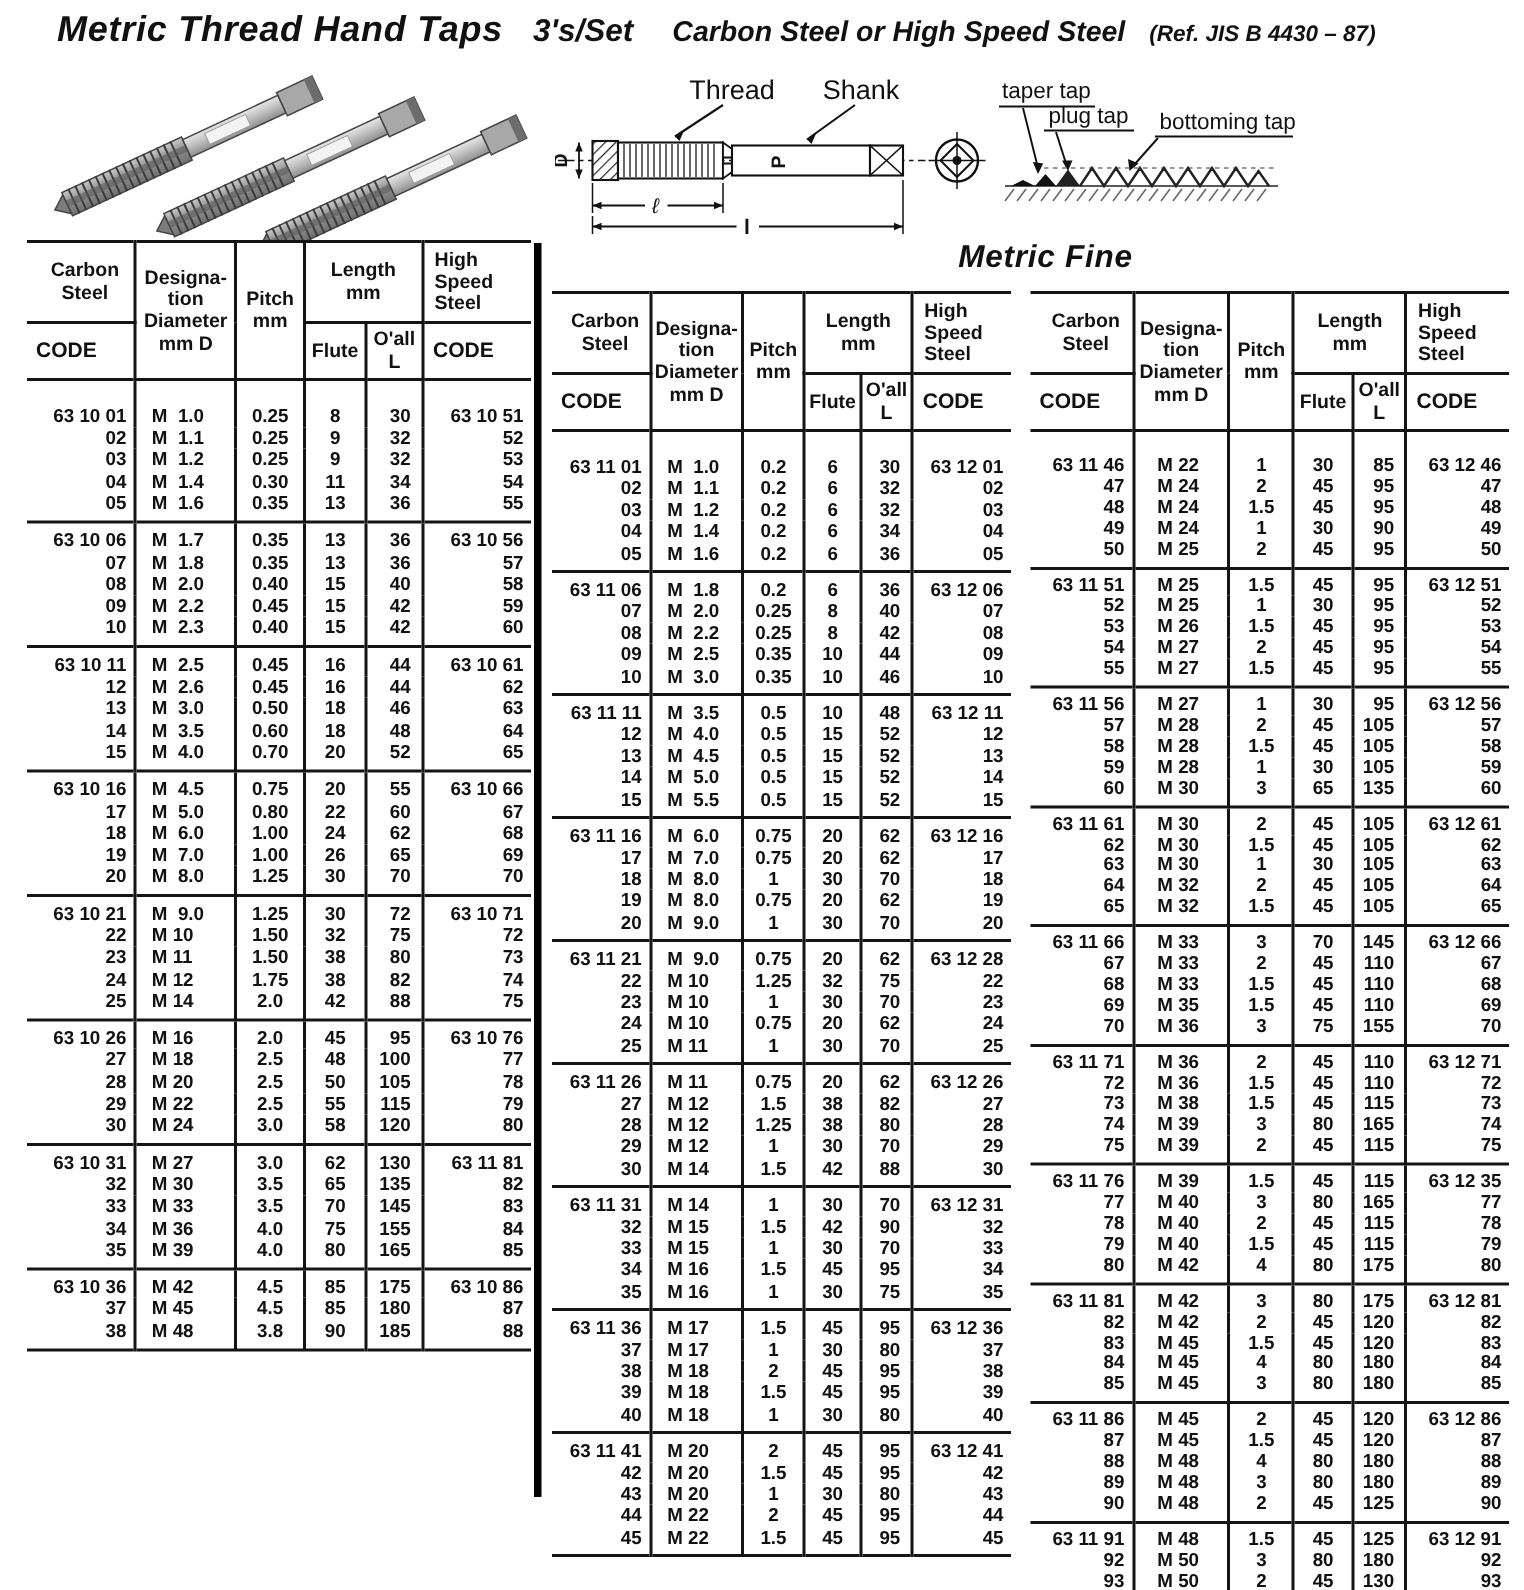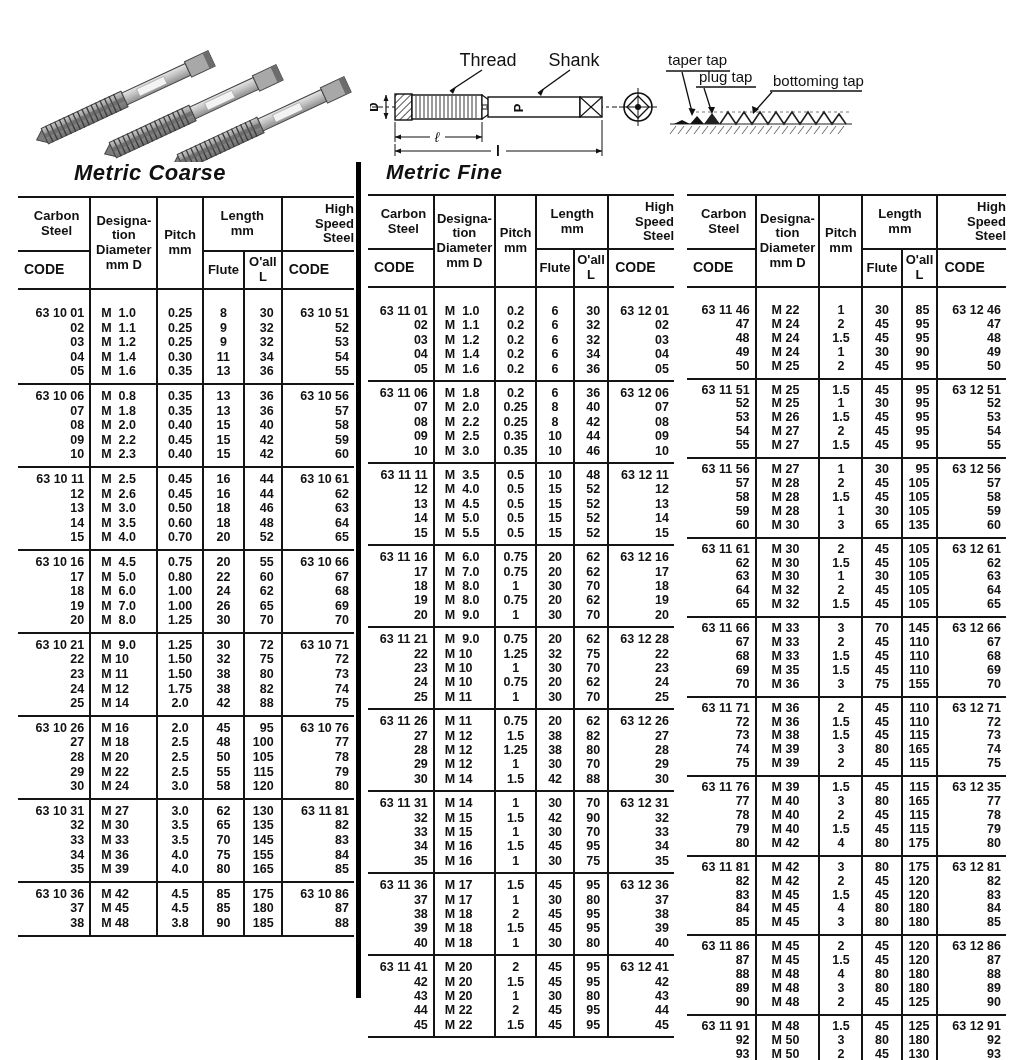--- a/index.html
+++ b/index.html
@@ -16,38 +16,38 @@
   .fig-photo{left:14px;top:34px;}
   .fig-diagram{left:370px;top:50px;}
   .fig-types{left:666px;top:50px;}
   svg text{font-family:"Liberation Sans",sans-serif;}
   
   .sec{position:absolute;top:160px;}
   .sec-coarse{left:18px;width:336px;}
   .sec-fine{left:368px;width:640px;}
   .sec h2{margin:0 0 10px 0;font-size:21px;font-style:italic;font-weight:bold;letter-spacing:.5px;}
   .sec-coarse h2{margin-left:56px;font-size:22px;}
-  .sec-fine h2{margin-left:18px;}
+  .sec-fine h2{margin-left:18px;text-align:center;}
   .fine-wrap{display:flex;align-items:flex-start;gap:13px;}
   .divider{position:absolute;left:356px;top:162px;width:5px;height:836px;background:#000;}
   
   table{border-collapse:collapse;table-layout:fixed;border-top:2px solid #141414;border-bottom:2px solid #141414;}
   .t-coarse{width:336px;}
   .t-fleft{width:306px;}
   .t-fright{width:319px;}
   col.w0{width:21.5%} col.w1{width:20%} col.w2{width:13.5%} col.w3{width:12.3%} col.w4{width:11.2%} col.w5{width:21.5%}
   th,td{border-right:2px solid #141414;padding:0;}
   th:last-child,td:last-child{border-right:none;}
   thead th{border-bottom:2px solid #141414;vertical-align:middle;font-size:13px;font-weight:bold;
            line-height:1.12;white-space:pre-line;}
   thead tr.hr1{height:54px;}
   thead tr.hr2{height:38px;}
   .h-cs{text-align:center;padding-left:6px;}
   .h-des,.h-pitch,.h-len,.h-flute,.h-oall{text-align:center;}
-  .h-hss{text-align:right;padding-left:7px;}
+  .h-hss{text-align:left;padding-left:7px;}
   .h-code{text-align:left;padding-left:6px;font-size:14px;}
   tbody td{font-size:12.5px;font-weight:bold;vertical-align:top;}
   .t-coarse tbody td{line-height:14.6px;}
   .t-fleft tbody td{line-height:14.4px;}
   .t-fright tbody td{line-height:13.9px;}
   tbody tr:first-child td{padding-top:16px;}
   tr.gs td{border-top:2px solid #141414;padding-top:4px;}
   tr.ge td{padding-bottom:4px;}
   .c0{text-align:right;padding-right:5px;}
   .c1{text-align:left;padding-left:10px;white-space:pre;}
@@ -55,20 +55,26 @@
   .c2{text-align:center;}
   .c3{text-align:center;}
   .c4{text-align:right;padding-right:7px;}
   .c5{text-align:right;padding-right:5px;}
 </style>
 </head>
 <body>
 
 <div class="page">
 
+  <div class="titlebar">
+    <span class="t-main">Metric Thread Hand Taps</span>
+    <span class="t-set">3's/Set</span>
+    <span class="t-mat">Carbon Steel or  High Speed Steel</span>
+    <span class="t-ref">(Ref. JIS B 4430 – 87)</span>
+  </div>
 
   <svg class="fig fig-photo" width="344" height="128" viewBox="0 0 344 128">
     <defs>
       <linearGradient id="metal" x1="0" y1="0" x2="0" y2="1">
         <stop offset="0" stop-color="#c9c9c9"></stop>
           <stop offset=".45" stop-color="#8f8f8f"></stop>
           <stop offset="1" stop-color="#6f6f6f"></stop>
       </linearGradient>
       <linearGradient id="shankm" x1="0" y1="0" x2="0" y2="1">
         <stop offset="0" stop-color="#e6e6e6"></stop>
@@ -215,21 +221,20 @@
       <line x1="154" y1="76" x2="148" y2="84"></line>
         <line x1="162" y1="76" x2="156" y2="84"></line>
       <line x1="170" y1="76" x2="164" y2="84"></line>
         <line x1="178" y1="76" x2="172" y2="84"></line>
     </g>
   </svg>
 
   <div class="divider"></div>
 
   <section class="sec sec-coarse">
-    <h2>Metric Coarse</h2>
     <table class="t-coarse">
       <colgroup>
           <col class="w0">
           <col class="w1">
           <col class="w2">
           <col class="w3">
           <col class="w4">
           <col class="w5">
         </colgroup>
       <thead>
@@ -292,21 +297,21 @@
           <tr class="ge">
             <td class="c0">05</td>
             <td class="c1">M  1.6</td>
             <td class="c2">0.35</td>
             <td class="c3">13</td>
             <td class="c4">36</td>
             <td class="c5">55</td>
           </tr>
           <tr class="gs">
             <td class="c0">63 10 06</td>
-            <td class="c1">M  0.8</td>
+            <td class="c1">M  1.7</td>
             <td class="c2">0.35</td>
             <td class="c3">13</td>
             <td class="c4">36</td>
             <td class="c5">63 10 56</td>
           </tr>
           <tr>
             <td class="c0">07</td>
             <td class="c1">M  1.8</td>
             <td class="c2">0.35</td>
             <td class="c3">13</td>

